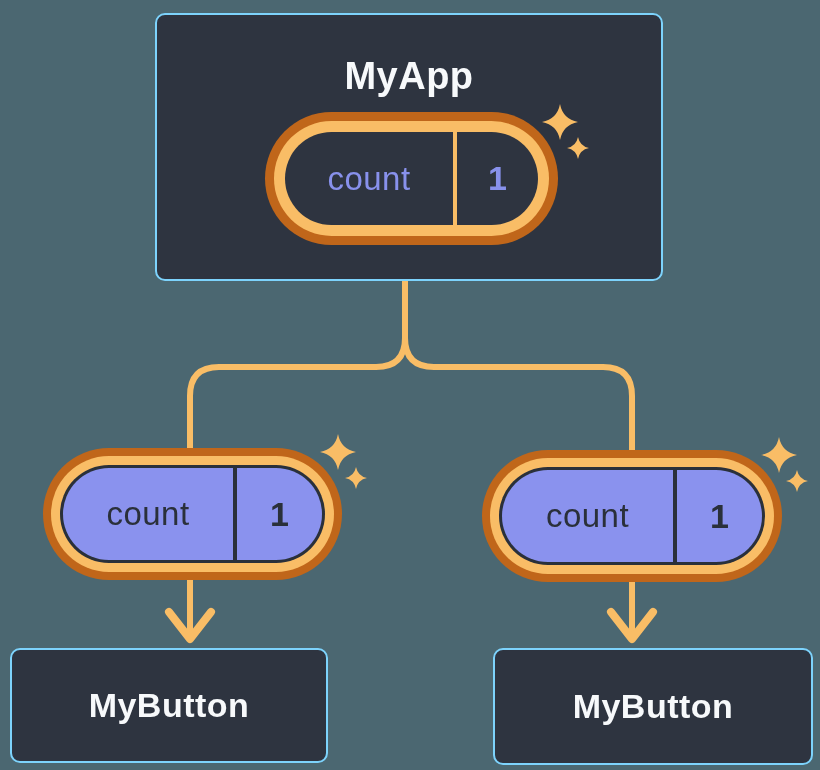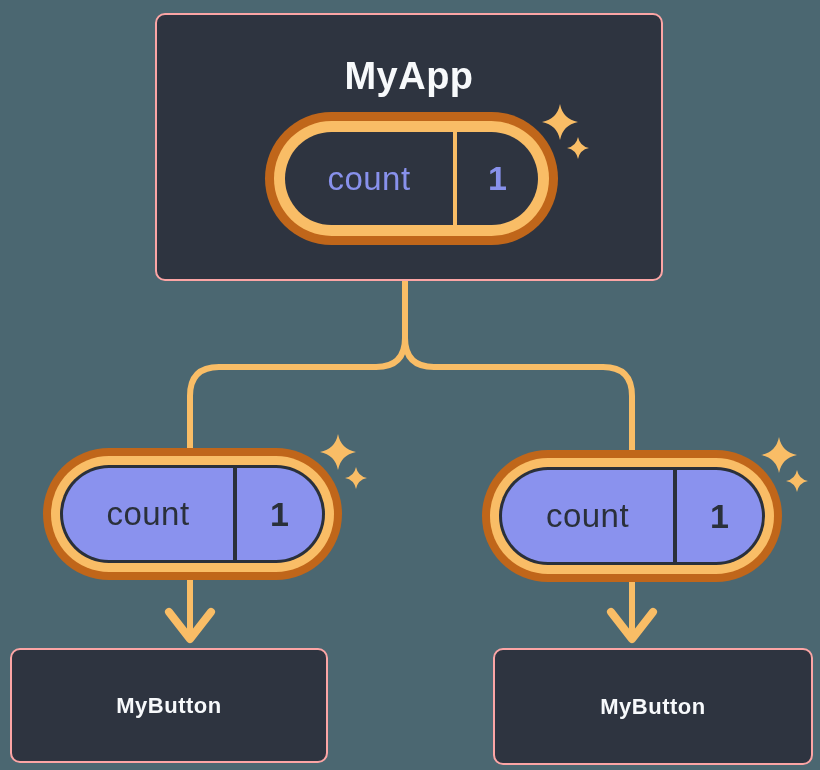--- a/index.html
+++ b/index.html
@@ -8,33 +8,33 @@
     width:820px;height:770px;
     background:#4B6771;
     overflow:hidden;
     font-family:"Liberation Sans", sans-serif;
   }
   svg{display:block;}
   .connectors{position:absolute;left:0;top:0;z-index:1;}
   .card{
     position:absolute;
     background:#2E3440;
-    border:2px solid #fca5a5;
+    border:2px solid #7dd3fc;
     border-radius:10px;
     box-sizing:border-box;
     z-index:2;
   }
   .card-myapp{left:155px;top:13px;width:508px;height:268px;}
   .card-title{
     position:absolute;left:0;top:40px;width:100%;
     text-align:center;
     color:#F7F9FB;font-size:38px;font-weight:bold;letter-spacing:0.5px;
   }
   .card-button{display:flex;align-items:center;justify-content:center;
-    color:#F7F9FB;font-size:22px;font-weight:bold;letter-spacing:0.5px;}
+    color:#F7F9FB;font-size:34px;font-weight:bold;letter-spacing:0.5px;}
   .card-button-left{left:10px;top:648px;width:318px;height:115px;}
   .card-button-right{left:493px;top:648px;width:320px;height:117px;}
 
   
   .pill{position:absolute;border-radius:999px;background:#C0661A;box-sizing:border-box;z-index:3;}
   .pill-mid,.pill-navy,.pill-inner{width:100%;height:100%;border-radius:999px;box-sizing:border-box;}
   .pill-mid{background:#F9BD66;}
   .pill-navy{background:#2A303A;}
   .pill-inner{display:flex;align-items:stretch;overflow:hidden;}
   .seg-name{flex:1;display:flex;align-items:center;justify-content:center;

